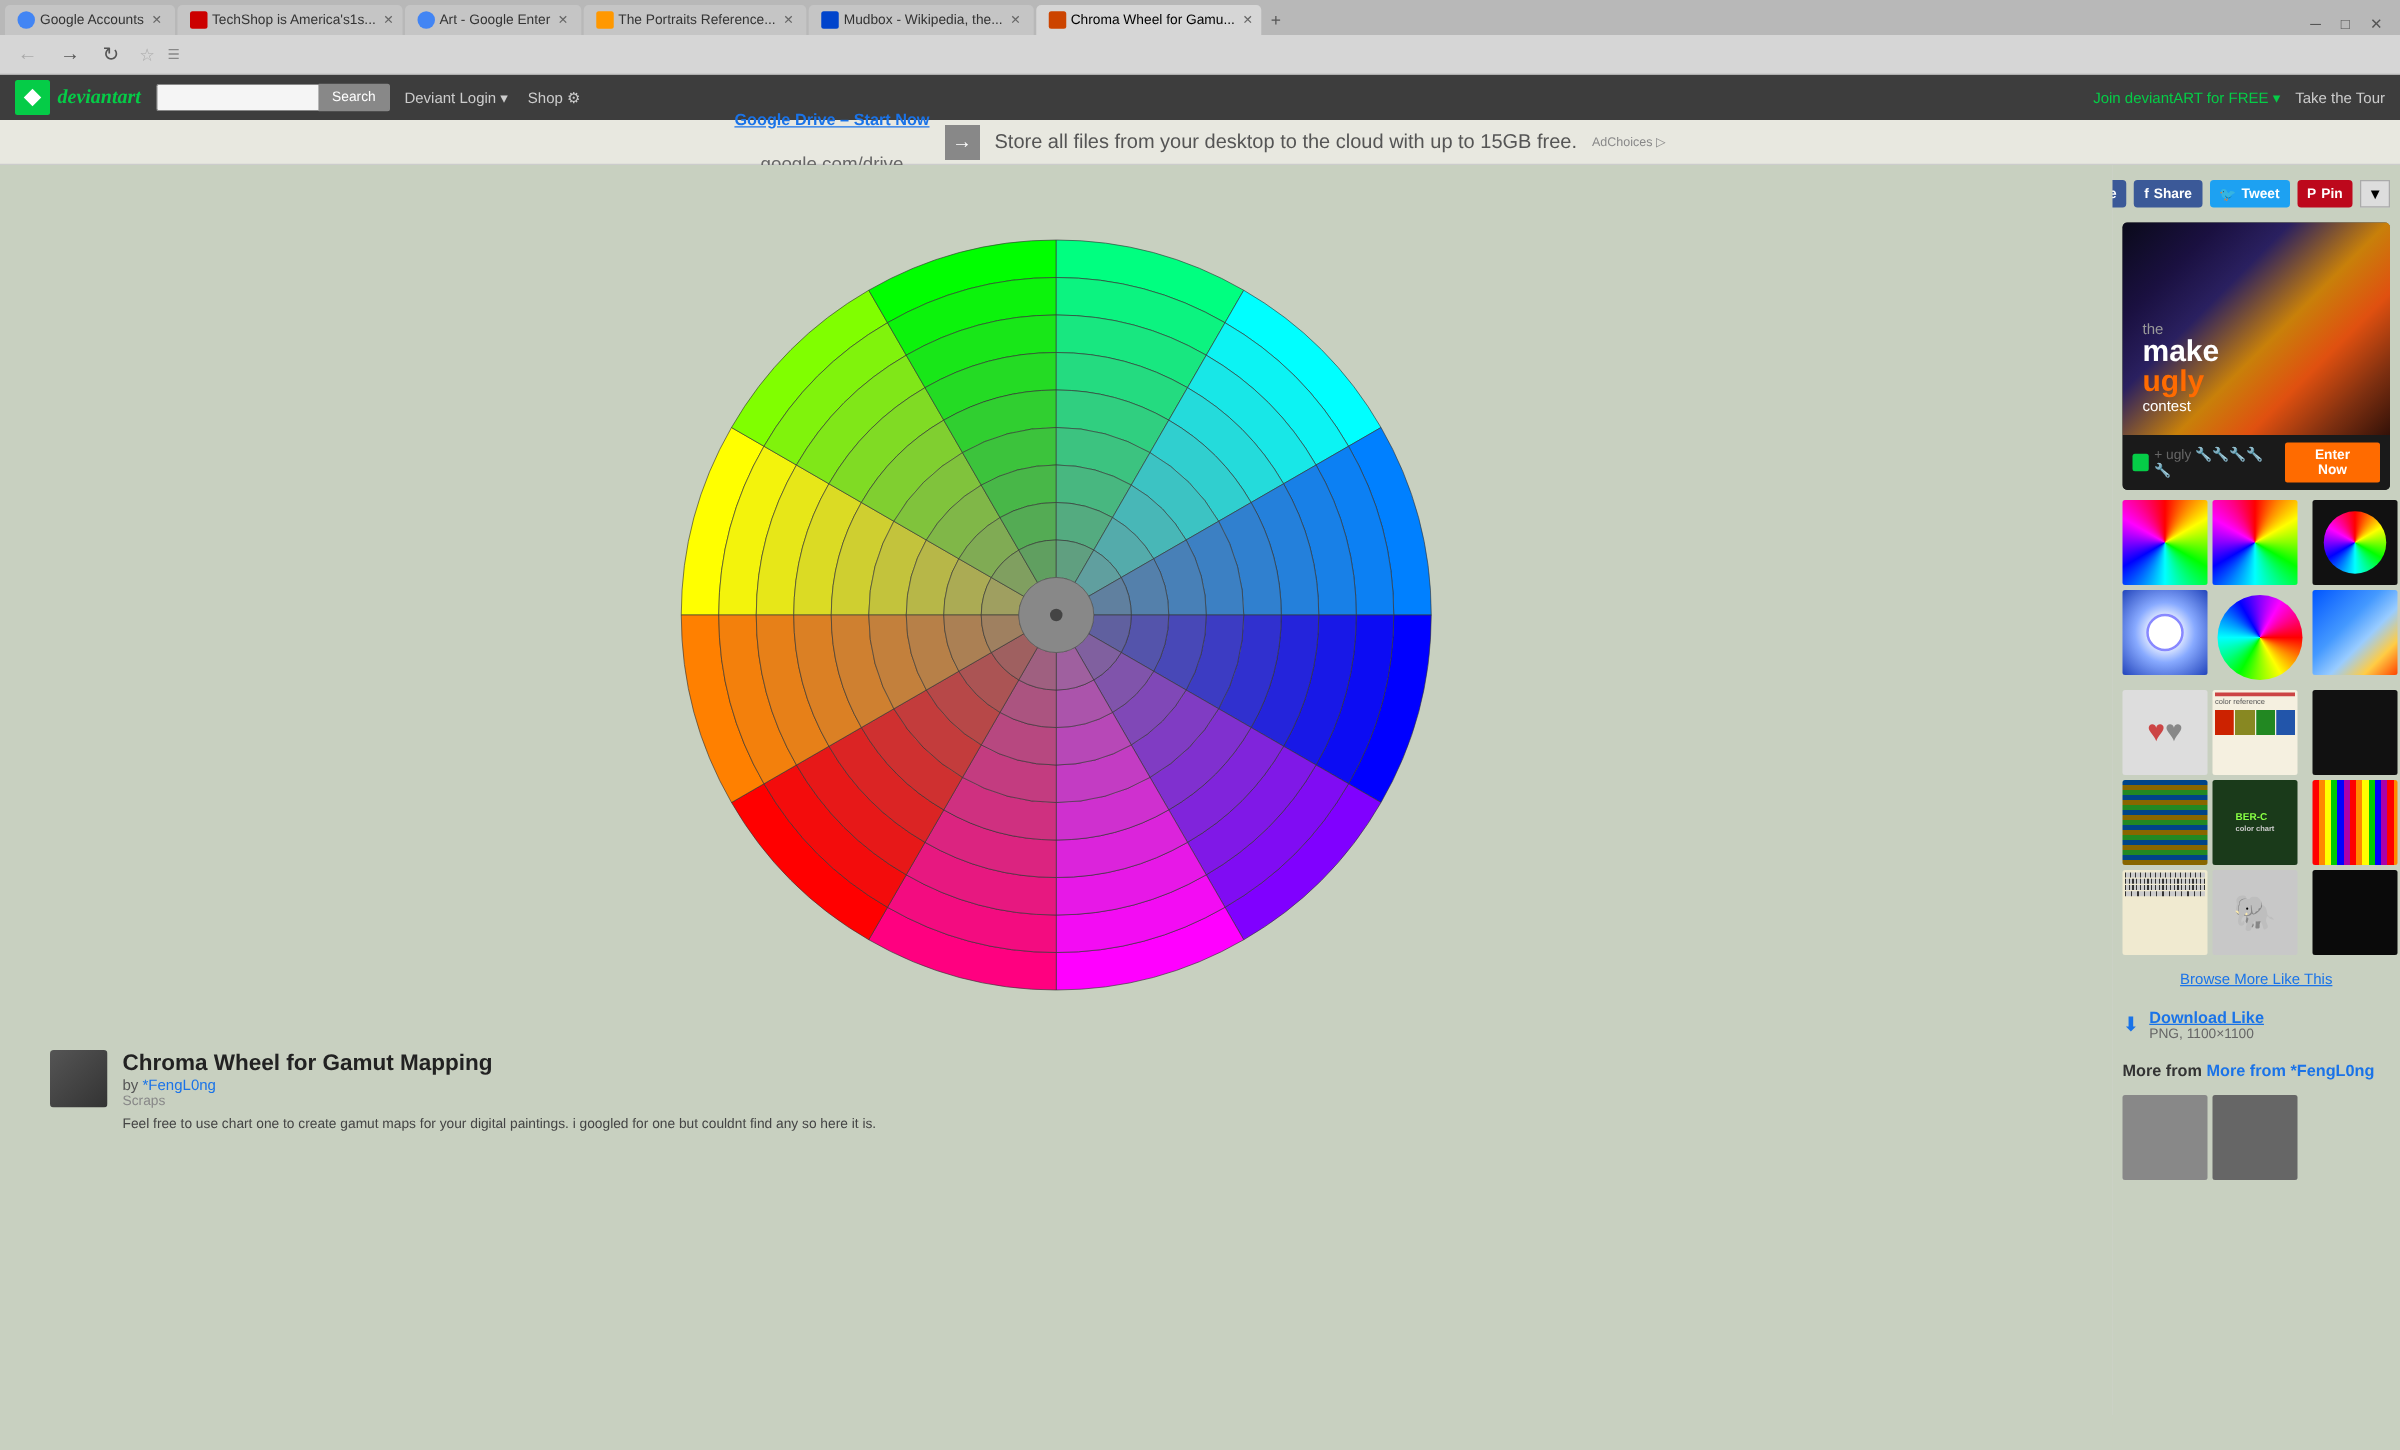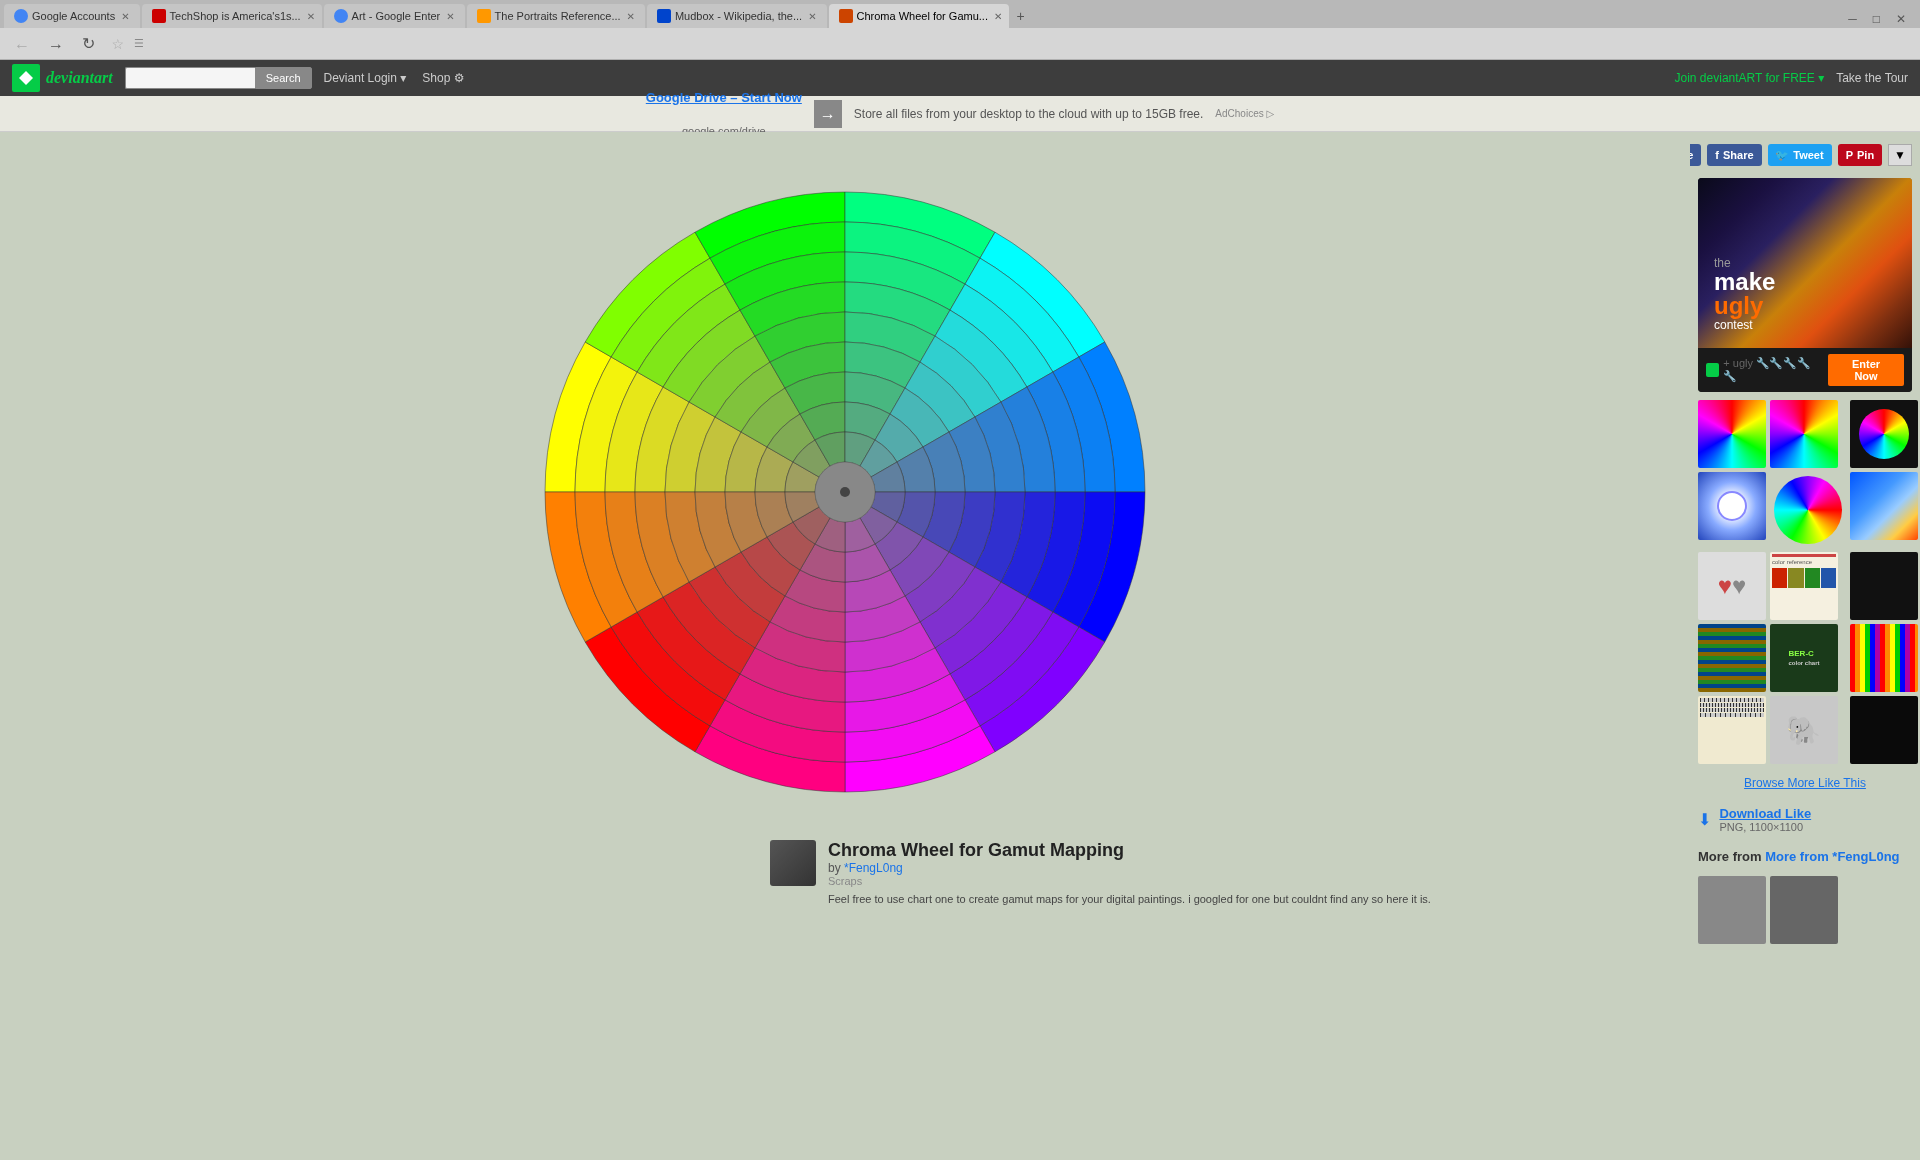--- a/index.html
+++ b/index.html
@@ -32,28 +32,28 @@
     .da-nav-links { display: flex; align-items: center; gap: 16px; }
     .da-nav-link { color: #ccc; font-size: 12px; cursor: pointer; text-decoration: none; }
     .da-right { margin-left: auto; display: flex; align-items: center; gap: 12px; }
     .da-join-btn { color: #05cc47; font-size: 12px; cursor: pointer; }
     .da-take-tour { color: #ccc; font-size: 12px; cursor: pointer; }
 
     
     .ad-banner { background: #e8e8e0; border-bottom: 1px solid #ccc; display: flex; align-items: center; justify-content: center; padding: 14px; gap: 12px; height: 36px; }
     .ad-banner-text { text-align: center; }
     .ad-banner-title { color: #1a73e8; font-size: 13px; font-weight: bold; text-decoration: underline; cursor: pointer; }
-    .ad-banner-subtitle { font-size: 11px; color: #666; margin-top: 20px; }
-    .ad-banner-desc { font-size: 12px; color: #555; }
+    .ad-banner-subtitle { font-size: 15px; color: #666; margin-top: 20px; }
+    .ad-banner-desc { font-size: 16px; color: #555; }
     .ad-arrow { background: #888; color: white; border: none; width: 28px; height: 28px; cursor: pointer; font-size: 16px; display: flex; align-items: center; justify-content: center; }
     .ad-choices { font-size: 10px; color: #888; cursor: pointer; }
 
     
     .main-content { display: flex; width: 1920px; min-height: 1000px; }
-    .art-area { flex: 1; display: flex; flex-direction: column; align-items: flex-end; justify-content: flex-start; padding: 20px; background: #c8d0c0; position: relative; }
+    .art-area { flex: 1; display: flex; flex-direction: column; align-items: flex-start; justify-content: flex-start; padding: 20px; background: #c8d0c0; position: relative; }
 
     
     .wheel-container { margin: 20px auto; position: relative; }
     .wheel-canvas { display: block; }
 
     
     .art-attribution { display: flex; align-items: flex-start; gap: 12px; padding: 8px 20px; width: 100%; max-width: 920px; }
     .attr-avatar { width: 46px; height: 46px; background: #888; border-radius: 3px; flex-shrink: 0; overflow: hidden; }
     .attr-avatar-img { width: 100%; height: 100%; background: linear-gradient(135deg, #555, #333); }
     .attr-title { font-size: 18px; font-weight: bold; color: #222; }

